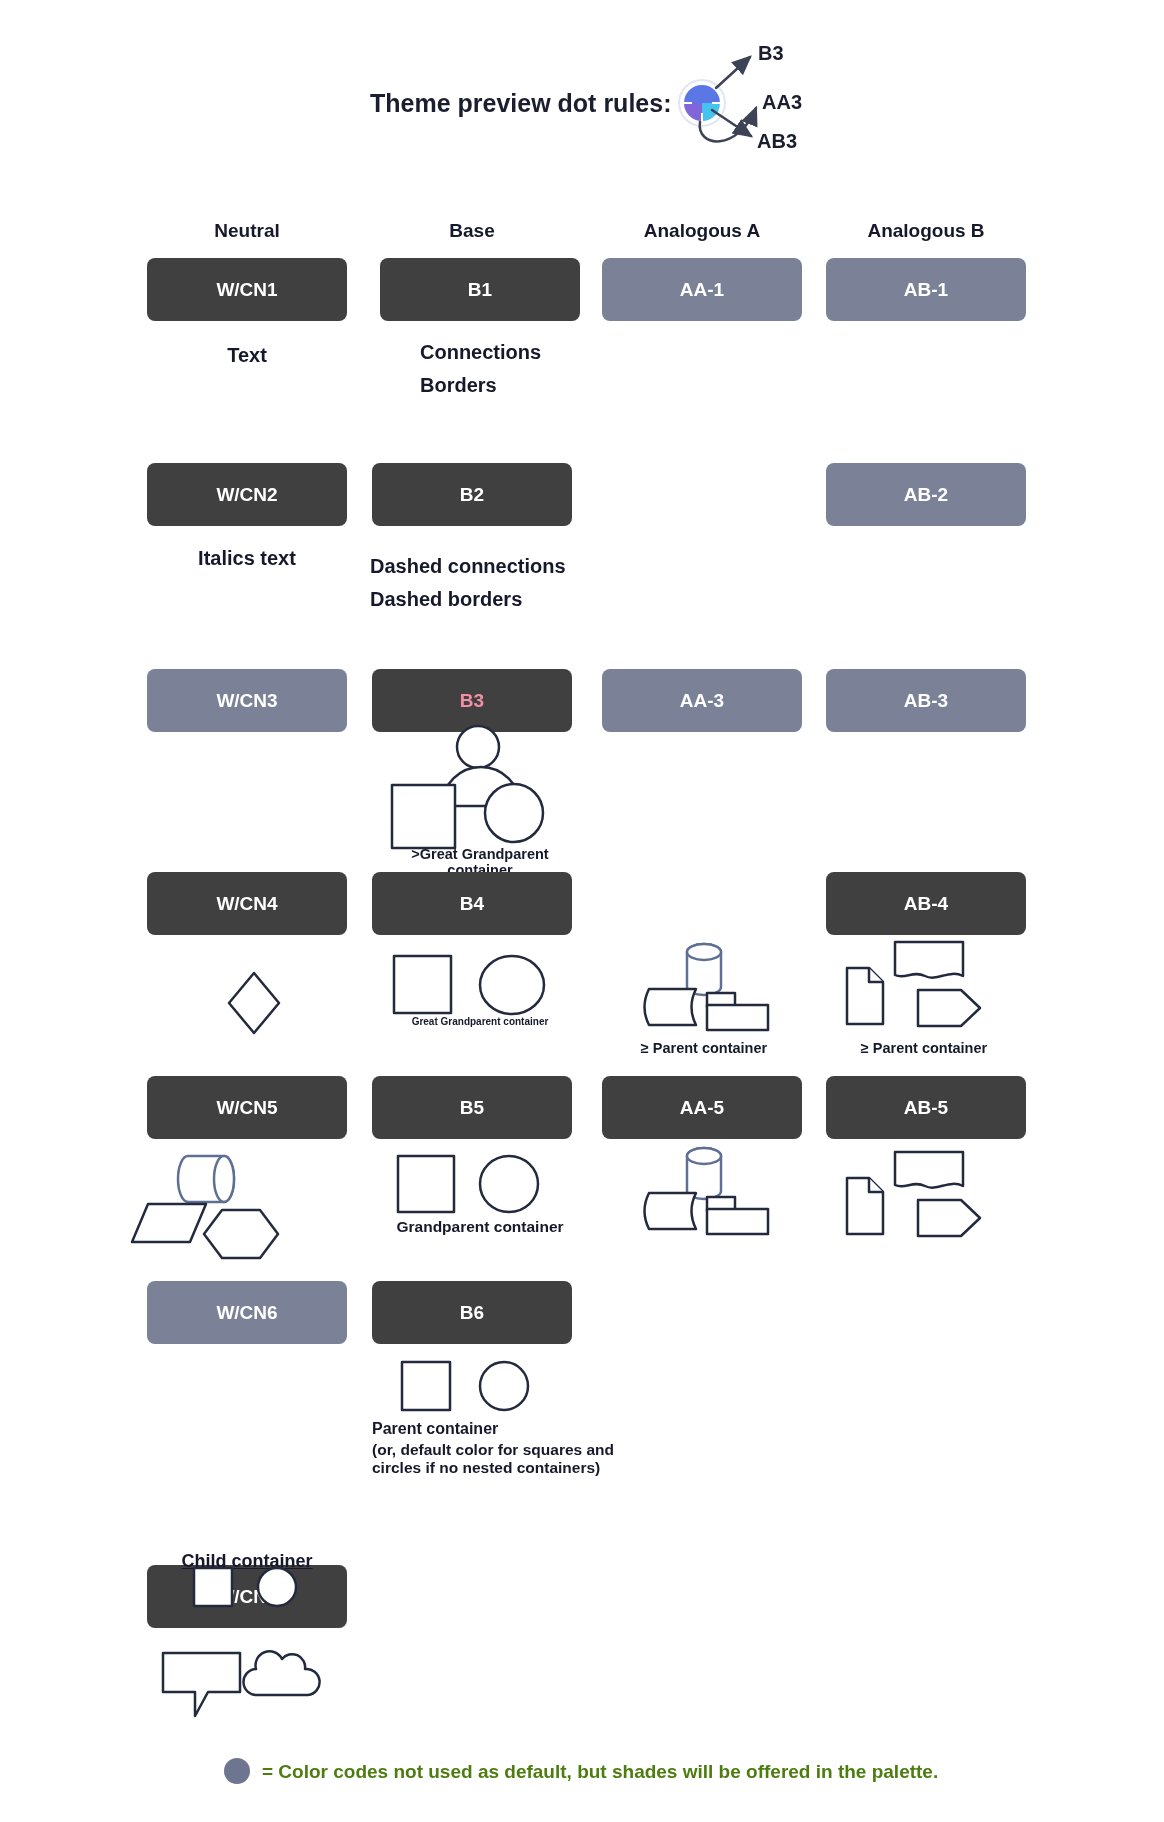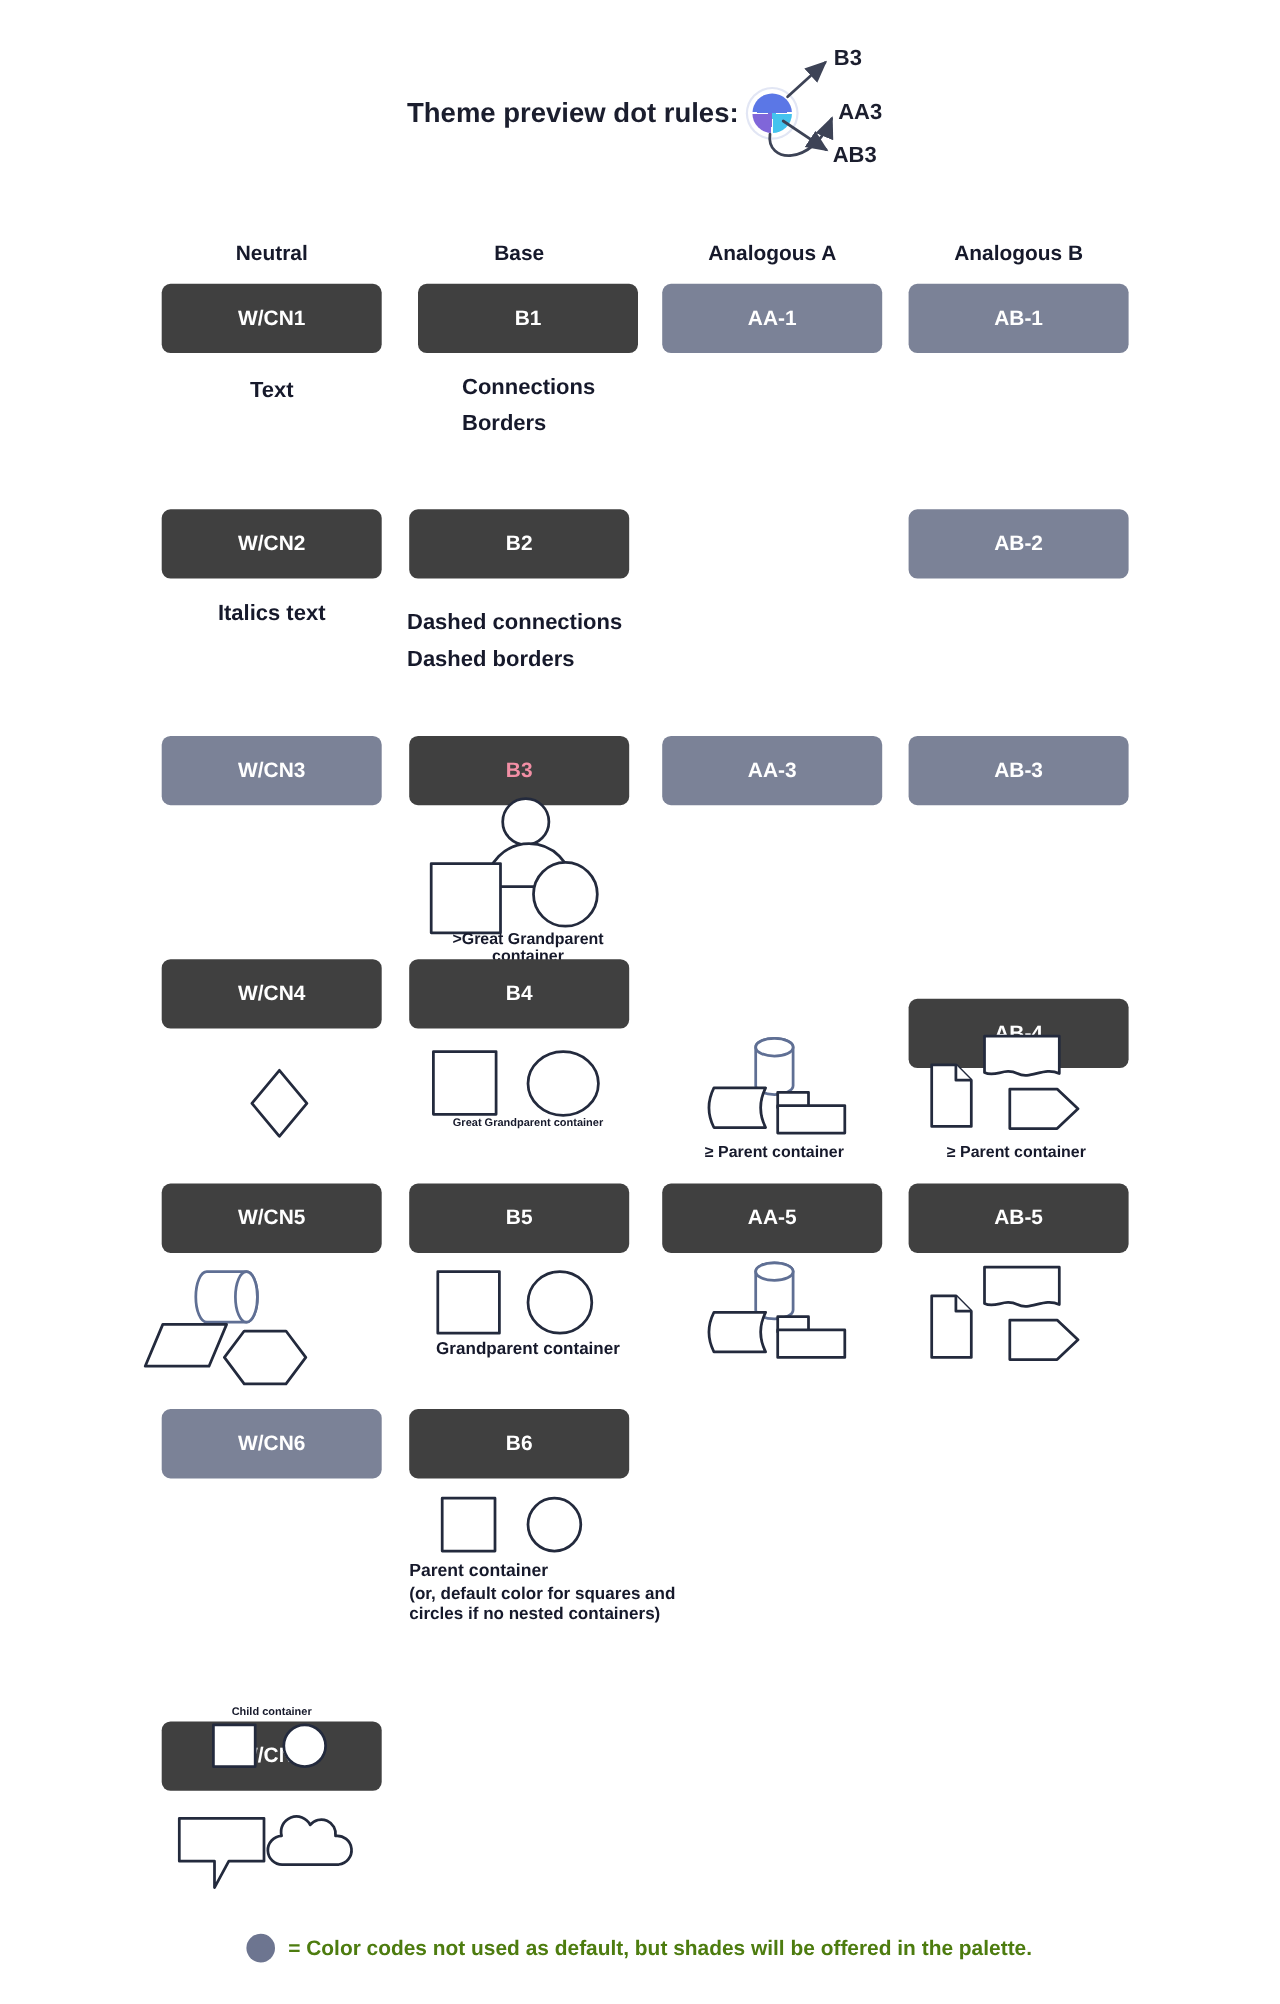--- a/index.html
+++ b/index.html
@@ -107,21 +107,21 @@
     <circle class="shape" cx="124" cy="89" r="29"></circle>
   </svg>
   <div class="abs cap center" style="left:380px;top:846px;">&gt;Great Grandparent container</div>
 
   <div class="abs swatch dark" style="left:147px;top:872px;">
       <span>W/CN4</span>
     </div>
   <div class="abs swatch dark" style="left:372px;top:872px;">
       <span>B4</span>
     </div>
-  <div class="abs swatch dark" style="left:826px;top:908px;">
+  <div class="abs swatch dark" style="left:826px;top:872px;">
       <span>AB-4</span>
     </div>
 
   <svg class="abs" style="left:227px;top:971px;" width="54" height="64" viewBox="0 0 54 64">
     <polygon class="shape" points="27,2 52,32 27,62 2,32"></polygon>
   </svg>
 
   <svg class="abs" style="left:392px;top:954px;" width="160" height="62" viewBox="0 0 160 62">
     <rect class="shape" x="2" y="2" width="57" height="57"></rect>
     <ellipse class="shape" cx="120" cy="31" rx="32" ry="29"></ellipse>
@@ -197,21 +197,21 @@
     <rect class="shape" x="2" y="2" width="48" height="48"></rect>
     <circle class="shape" cx="104" cy="26" r="24"></circle>
   </svg>
   <div class="abs cap2" style="left:372px;top:1420px;font-size:16px;text-align:right;">Parent container</div>
   <div class="abs cap2" style="left:372px;top:1441px;">(or, default color for squares and</div>
   <div class="abs cap2" style="left:372px;top:1459px;">circles if no nested containers)</div>
 
   <div class="abs swatch dark" style="left:147px;top:1565px;justify-content:center;">
       <span>W/CN7</span>
     </div>
-  <div class="abs cap center" style="left:147px;top:1551px;font-size:10px;">Child container</div>
+  <div class="abs cap center" style="left:147px;top:1551px;font-size:18px;text-decoration:underline;">Child container</div>
 
   <svg class="abs" style="left:192px;top:1566px;" width="110" height="44" viewBox="0 0 110 44">
     <rect class="shape" x="2" y="2" width="38" height="38"></rect>
     <circle class="shape" cx="85" cy="21" r="19"></circle>
   </svg>
 
   <svg class="abs" style="left:160px;top:1640px;" width="175" height="80" viewBox="0 0 175 80">
     <path class="shape" d="M 3 13 H 80 V 52 H 48 L 35 76 V 52 H 3 Z"></path>
     <path class="shape" d="M 97 55 H 148 A 12 12 0 0 0 145 29 A 13 13 0 0 0 122 19 A 14 14 0 0 0 96 29 A 11.5 11.5 0 0 0 97 55 Z"></path>
   </svg>

